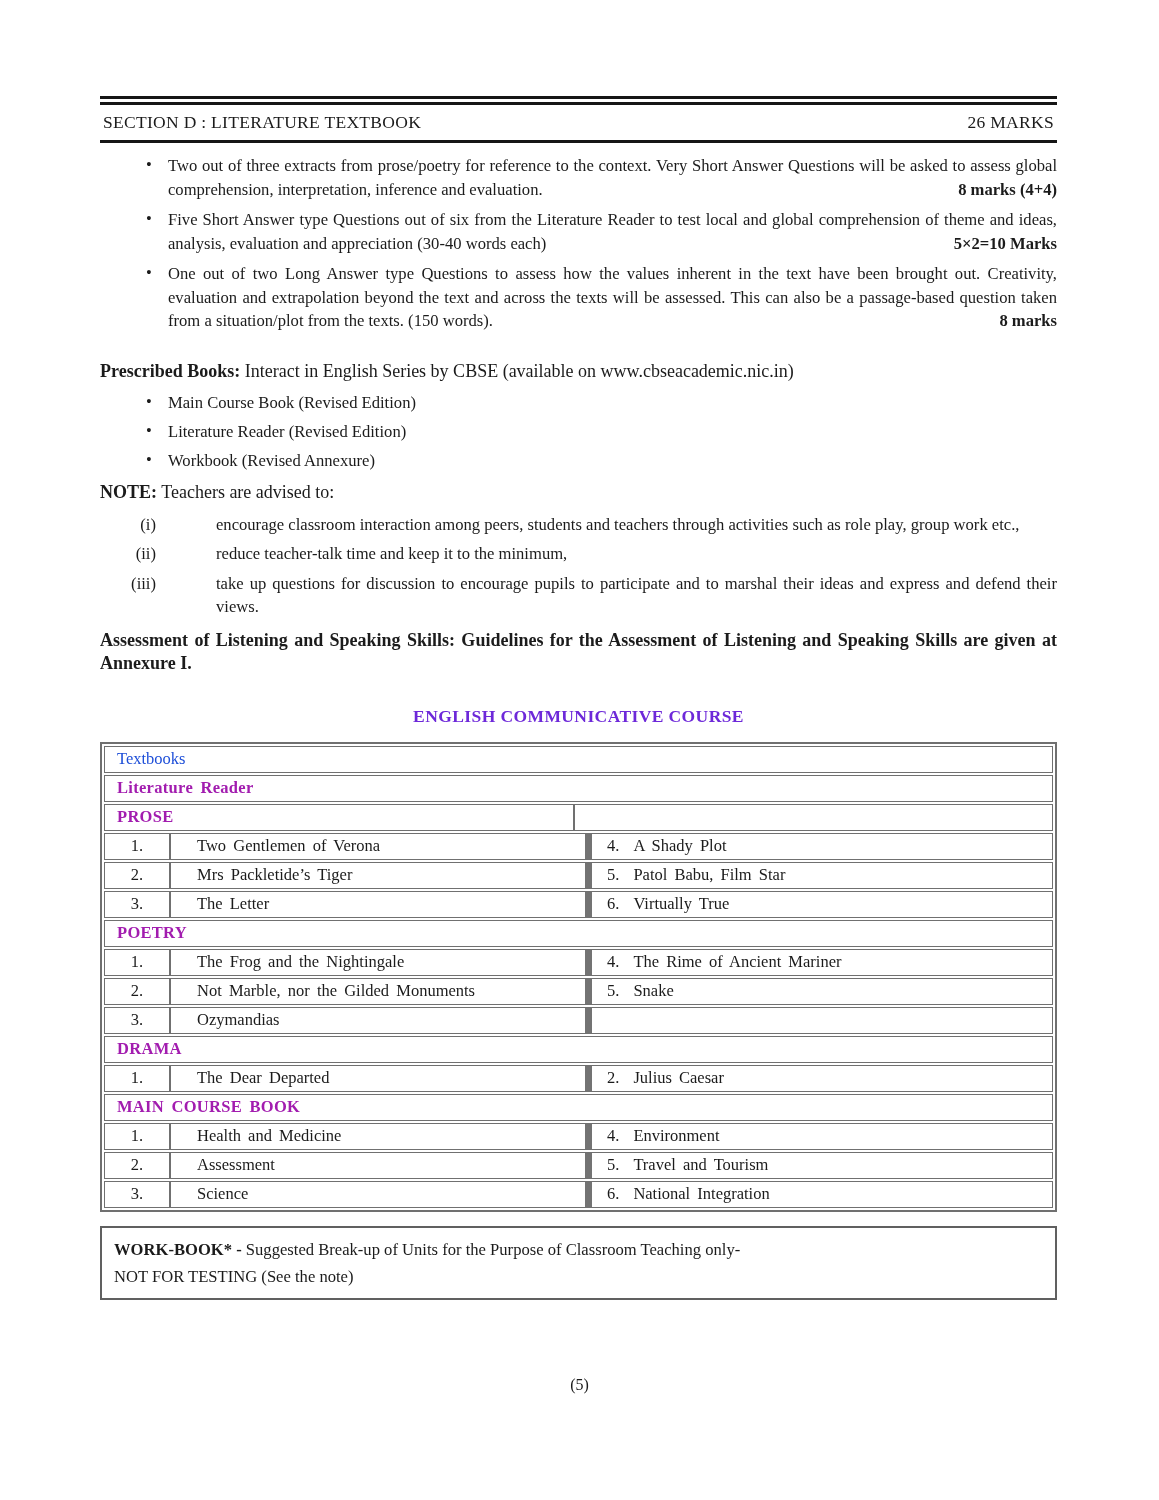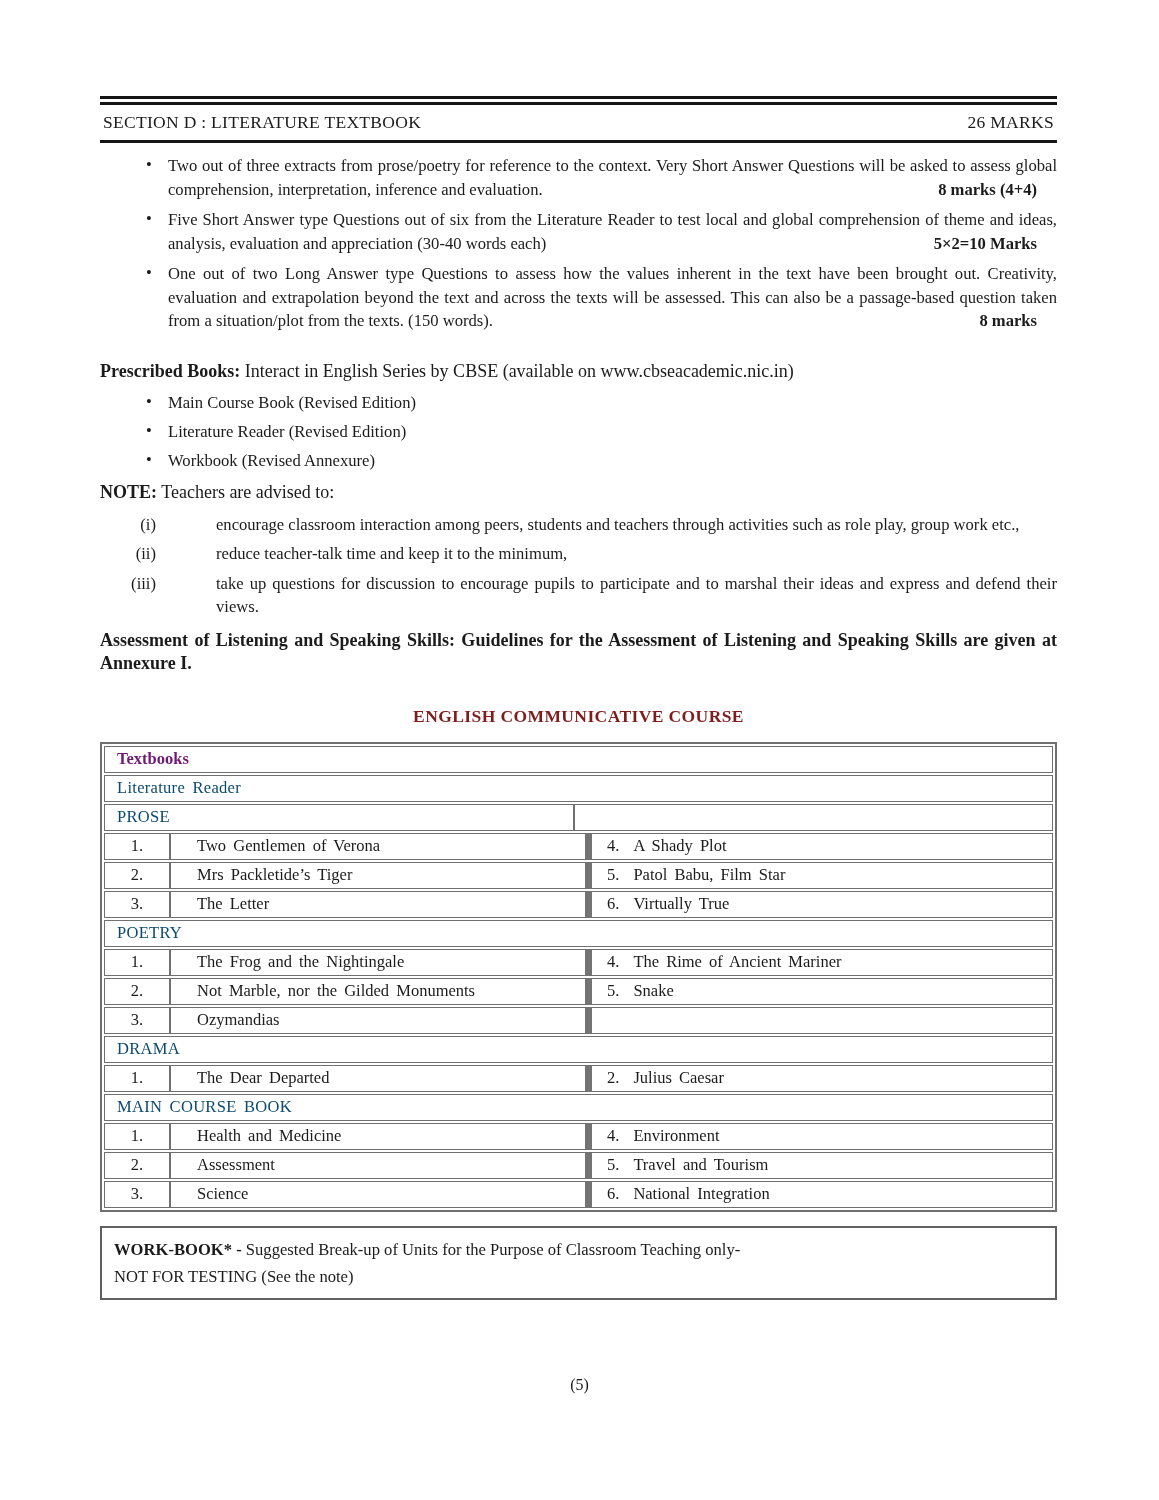--- a/index.html
+++ b/index.html
@@ -17,55 +17,55 @@
     padding:7px 3px; font-weight:normal; font-size:17.5px; letter-spacing:0.3px;
   }
 
   
   .bullets { margin:11px 0 0 0; padding:0; list-style:none; }
   .bullets li {
     position:relative; padding-left:68px; margin-bottom:7px;
     font-size:16.6px; line-height:23.5px; text-align:justify;
   }
   .b-marker { position:absolute; left:46px; top:-1px; }
-  .b-marks  { position:absolute; right:20px; bottom:0; font-weight:bold; background:#fff; padding-left:12px; }
+  .b-marks  { position:absolute; right:0; bottom:0; font-weight:bold; background:#fff; padding-left:12px; }
 
   
   .para { font-size:18px; line-height:23.5px; }
   .para.prescribed { margin-top:27px; }
   .para.note { margin-top:9px; }
   .bold { font-weight:bold; }
   .book-list { margin:9px 0 0 0; padding:0; list-style:none; }
   .book-list li { position:relative; padding-left:68px; font-size:16.6px; line-height:22px; margin-bottom:7px; }
 
   .roman-list { margin-top:8px; }
   .n-item { display:flex; margin-bottom:6px; font-size:16.6px; line-height:23.5px; }
   .n-marker { width:56px; flex:none; text-align:right; padding-right:12px; }
   .n-text { flex:1; text-align:justify;margin-left:48px; }
 
   .para.assessment { margin-top:10px; font-weight:bold; text-align:justify; }
 
   
   .course-heading {
-    margin-top:30px; text-align:center; color:#7f1d1d; font-weight:bold;
+    margin-top:30px; text-align:center; color:#6d28d9; font-weight:bold;
     font-size:17.5px; letter-spacing:0.4px;
   }
 
   
   .course-table {
     margin-top:15px; border:2px solid #707070; padding:2px;
     display:flex; flex-direction:column; gap:2px;
   }
   .t-row {
     border:1px solid #707070; min-height:25px;
     display:flex; align-items:stretch; font-size:16.5px; word-spacing:3px;
   }
   .cell-full { flex:1; display:flex; align-items:center; padding-left:12px; }
-  .strong { font-weight:bold; color:#701a75; }
-  .pink { color:#0c4a6e; font-weight:normal; letter-spacing:0.3px; }
+  .strong { font-weight:normal; color:#1d4ed8; }
+  .pink { color:#a21caf; font-weight:bold; letter-spacing:0.3px; }
   .cell-left-head { width:456px; flex:none; display:flex; align-items:center; padding-left:12px; border-right:2px solid #707070; }
   .cell-right-empty { flex:1; }
   .num-cell { width:64px; flex:none; display:flex; align-items:center; justify-content:center; border-right:2px solid #707070; }
   .title-cell { width:388px; flex:none; display:flex; align-items:center; padding-left:26px; border-right:7px solid #737373; }
   .right-cell { flex:1; display:flex; align-items:center; padding-left:15px; }
   .r-num { margin-right:14px; }
 
   
   .workbook-box {
     margin-top:14px; border:2px solid #606060; padding:8px 12px;

